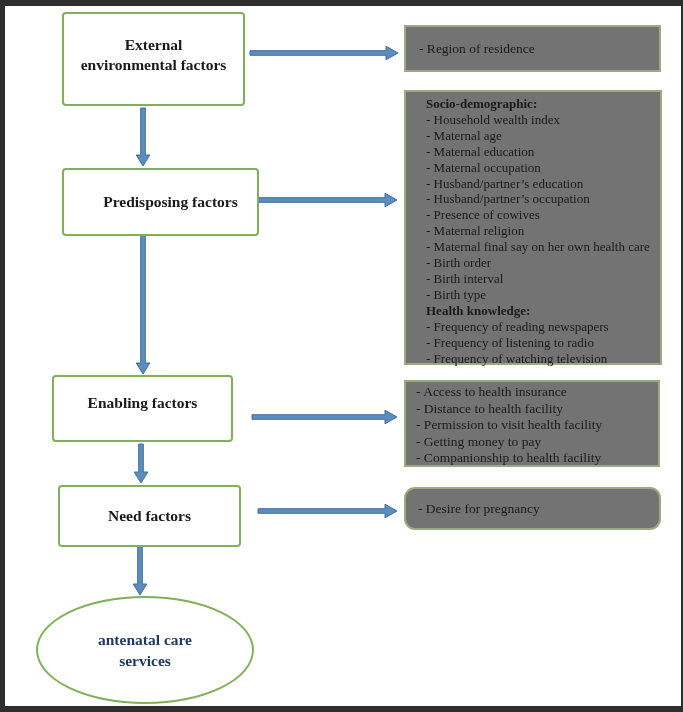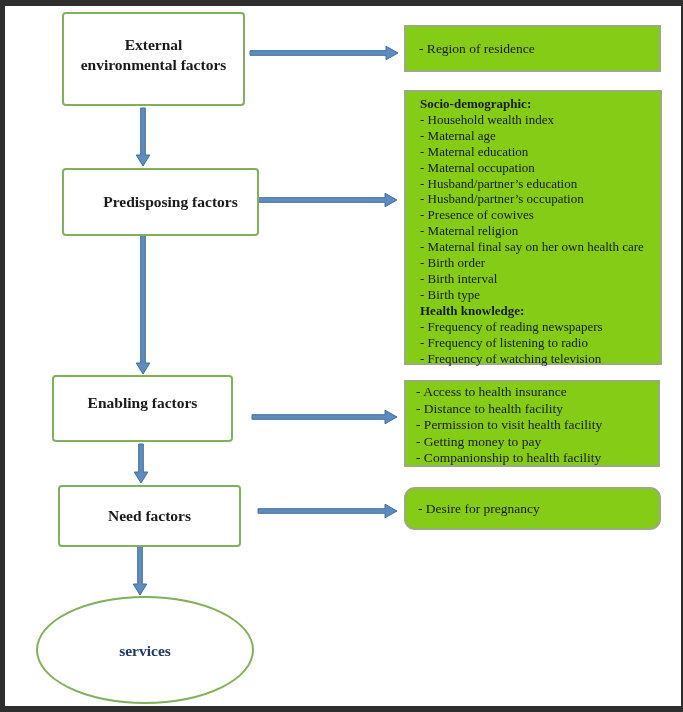--- a/index.html
+++ b/index.html
@@ -21,28 +21,28 @@
     text-align:center; z-index:5;
   }
   .stage-label{font-weight:bold; font-size:15.5px; line-height:20px;}
   .ellipse{
     position:absolute; background:#fff; border:2px solid var(--rounded-border);
     border-radius:50%; display:flex; align-items:center; justify-content:center;
     text-align:center; z-index:5;
   }
   .outcome-label{font-weight:bold; font-size:15.5px; line-height:21px; color:var(--outcome-text);}
   .list-box{
-    position:absolute; background:#84cc16; border:2px solid var(--rect-border); z-index:5;
+    position:absolute; background:#737373; border:2px solid var(--rect-border); z-index:5;
     box-sizing:border-box;
   }
   .li{white-space:nowrap; font-size:13px; line-height:15.9px;}
   .li.bold{font-weight:bold;}
   .single{display:flex; flex-direction:column; justify-content:center;}
   .single .li{font-size:13.5px;}
-  #detail-1{padding:4px 6px 0 14px;}
+  #detail-1{padding:4px 6px 0 20px;}
   #detail-2{padding:2px 6px 0 10px;}
   #detail-2 .li{line-height:16.6px; font-size:13.5px;}
   #detail-0{padding-left:13px;}
   #detail-3{padding-left:12px;border-radius:11px;}
   .arrow-layer{position:absolute; left:0; top:0; z-index:4;}
   .arrow-layer path{fill:var(--arrow-fill); stroke:var(--arrow-stroke); stroke-width:1;}
   #stage-external{left:62px; top:12px; width:183px; height:94px; padding-bottom:8px; box-sizing:border-box;}
   #stage-predisposing{left:62px; top:168px; width:173px; height:64px;padding-left:20px;}
   #stage-enabling{left:52px; top:375px; width:181px; height:67px; padding-bottom:12px; box-sizing:border-box;}
   #stage-need{left:58px; top:485px; width:179px; height:58px;}
@@ -75,20 +75,21 @@
       </div>
   </div>
   <div class="rbox" id="stage-need">
     <div class="stage-label">
         <div class="label-line">Need factors</div>
       </div>
   </div>
 
   <div class="ellipse" id="outcome">
     <div class="outcome-label">
+        <div class="label-line">antenatal care</div>
         <div class="label-line">services</div>
       </div>
   </div>
 
   <div class="list-box single" id="detail-0">
       <div class="li">- Region of residence</div>
     </div>
   <div class="list-box" id="detail-1">
       <div class="li bold">Socio-demographic:</div>
       <div class="li">- Household wealth index</div>

